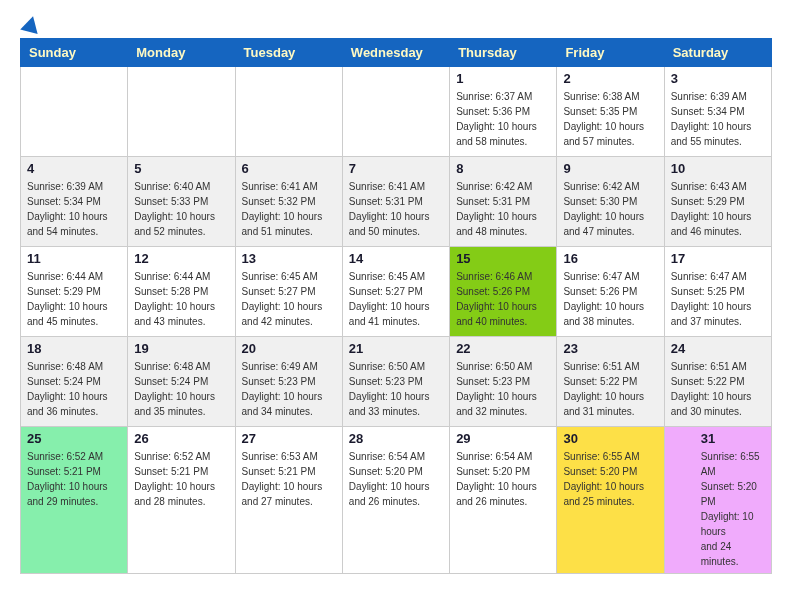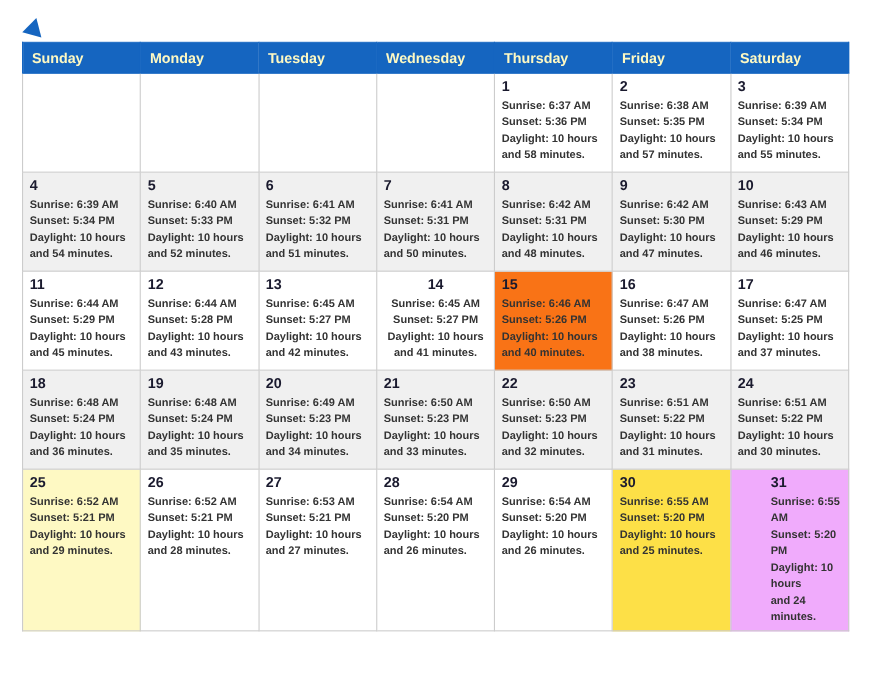--- a/index.html
+++ b/index.html
@@ -66,21 +66,20 @@
       font-size: 13px;
       font-weight: bold;
       color: #1a1a2e;
       display: block;
       margin-bottom: 3px;
     }
     .day-info {
       font-size: 10px;
       color: #333;
       line-height: 1.5;
-      font-weight: bold;
     }
     .empty-cell {
       background: #fff !important;
     }
     .logo-row {
       display: flex;
       align-items: center;
     }
     .logo-text-general {
       font-size: 17px;
@@ -190,25 +189,25 @@
           <div class="day-info">Sunrise: 6:44 AM<br>Sunset: 5:29 PM<br>Daylight: 10 hours<br>and 45 minutes.</div>
         </td>
         <td style="background: rgb(255, 255, 255);">
           <span class="day-number">12</span>
           <div class="day-info">Sunrise: 6:44 AM<br>Sunset: 5:28 PM<br>Daylight: 10 hours<br>and 43 minutes.</div>
         </td>
         <td style="background: rgb(255, 255, 255);">
           <span class="day-number">13</span>
           <div class="day-info">Sunrise: 6:45 AM<br>Sunset: 5:27 PM<br>Daylight: 10 hours<br>and 42 minutes.</div>
         </td>
-        <td style="background: rgb(255, 255, 255); text-align: center;">
+        <td style="background: rgb(255, 255, 255);">
           <span class="day-number">14</span>
           <div class="day-info">Sunrise: 6:45 AM<br>Sunset: 5:27 PM<br>Daylight: 10 hours<br>and 41 minutes.</div>
         </td>
-        <td style="background: #f97316;">
+        <td style="background: #84cc16;">
           <span class="day-number">15</span>
           <div class="day-info">Sunrise: 6:46 AM<br>Sunset: 5:26 PM<br>Daylight: 10 hours<br>and 40 minutes.</div>
         </td>
         <td style="background: rgb(255, 255, 255);">
           <span class="day-number">16</span>
           <div class="day-info">Sunrise: 6:47 AM<br>Sunset: 5:26 PM<br>Daylight: 10 hours<br>and 38 minutes.</div>
         </td>
         <td style="background: rgb(255, 255, 255);">
           <span class="day-number">17</span>
           <div class="day-info">Sunrise: 6:47 AM<br>Sunset: 5:25 PM<br>Daylight: 10 hours<br>and 37 minutes.</div>
@@ -238,21 +237,21 @@
         <td style="background: rgb(240, 240, 240);">
           <span class="day-number">23</span>
           <div class="day-info">Sunrise: 6:51 AM<br>Sunset: 5:22 PM<br>Daylight: 10 hours<br>and 31 minutes.</div>
         </td>
         <td style="background: rgb(240, 240, 240);">
           <span class="day-number">24</span>
           <div class="day-info">Sunrise: 6:51 AM<br>Sunset: 5:22 PM<br>Daylight: 10 hours<br>and 30 minutes.</div>
         </td>
       </tr>
       <tr>
-        <td style="background: #fef9c3;">
+        <td style="background: #86efac;">
           <span class="day-number">25</span>
           <div class="day-info">Sunrise: 6:52 AM<br>Sunset: 5:21 PM<br>Daylight: 10 hours<br>and 29 minutes.</div>
         </td>
         <td style="background: rgb(255, 255, 255);">
           <span class="day-number">26</span>
           <div class="day-info">Sunrise: 6:52 AM<br>Sunset: 5:21 PM<br>Daylight: 10 hours<br>and 28 minutes.</div>
         </td>
         <td style="background: rgb(255, 255, 255);">
           <span class="day-number">27</span>
           <div class="day-info">Sunrise: 6:53 AM<br>Sunset: 5:21 PM<br>Daylight: 10 hours<br>and 27 minutes.</div>

